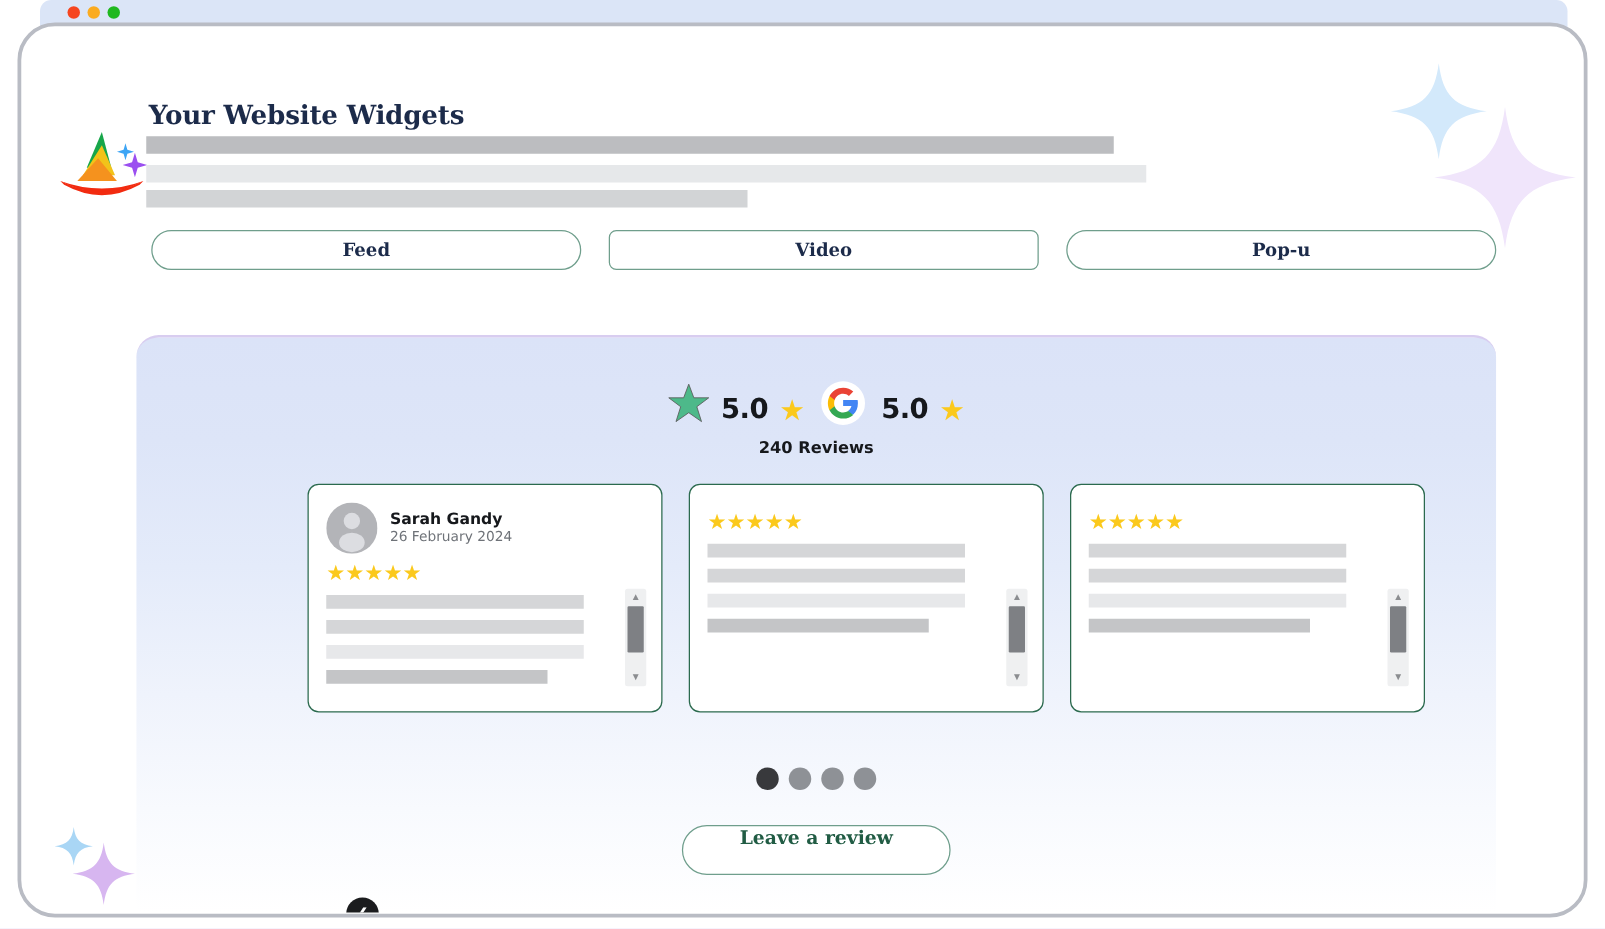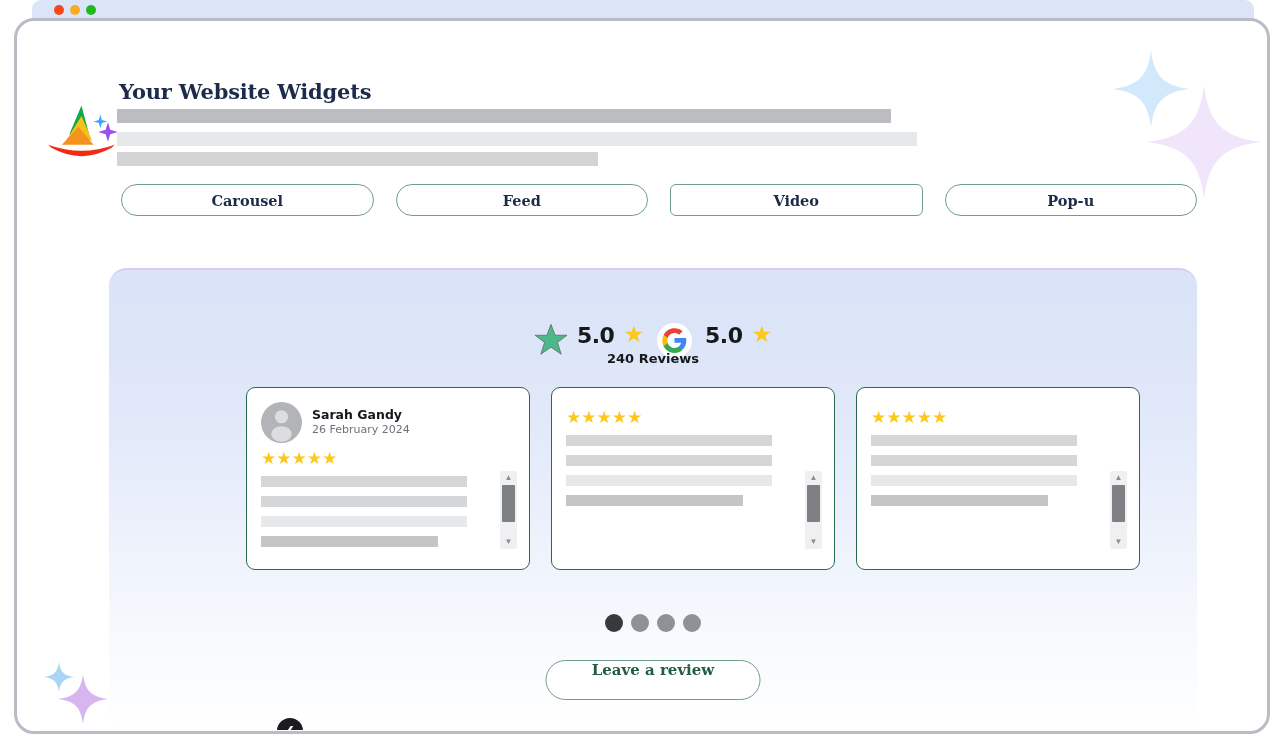--- a/index.html
+++ b/index.html
@@ -45,21 +45,21 @@
   .tl-green  { background: #1fb81f; }
 
   #window-body {
     position: absolute;
     left: 0px;
     top: 18px;
     width: 1256px;
     height: 716px;
     background: #ffffff;
     border: 3px solid #b9bcc4;
-    border-radius: 20px;
+    border-radius: 30px;
     overflow: hidden;
   }
 
   
   .sparkle {
     position: absolute;
     pointer-events: none;
   }
 
   
@@ -129,23 +129,23 @@
         #f8fafe 82%,
         #ffffff 100%);
     border-top: 2px solid #d8cdf0;
     overflow: hidden;
   }
 
   
   #rating-row {
     position: absolute;
     left: 0; right: 0;
-    top: 53px;
-    display: flex;
-    align-items: flex-start;
+    top: 35px;
+    display: flex;
+    align-items: flex-end;
     justify-content: center;
     gap: 9px;
   }
   .rating-score {
     font-family: "DejaVu Sans", sans-serif;
     font-size: 22px;
     font-weight: bold;
     color: #16181c;
     letter-spacing: -0.5px;
   }
@@ -335,23 +335,20 @@
     </svg>
 
     <div id="page-title">Your Website Widgets</div>
 
     <div class="skel-bar" id="skel-1"></div>
     <div class="skel-bar" id="skel-2"></div>
     <div class="skel-bar" id="skel-3"></div>
 
     <div id="tabs">
       <div class="tab">
-        <span>Carousel</span>
-      </div>
-      <div class="tab">
         <span>Feed</span>
       </div>
       <div class="tab tab-squared">
         <span>Video</span>
       </div>
       <div class="tab">
         <span>Pop-u</span>
       </div>
     </div>
 

